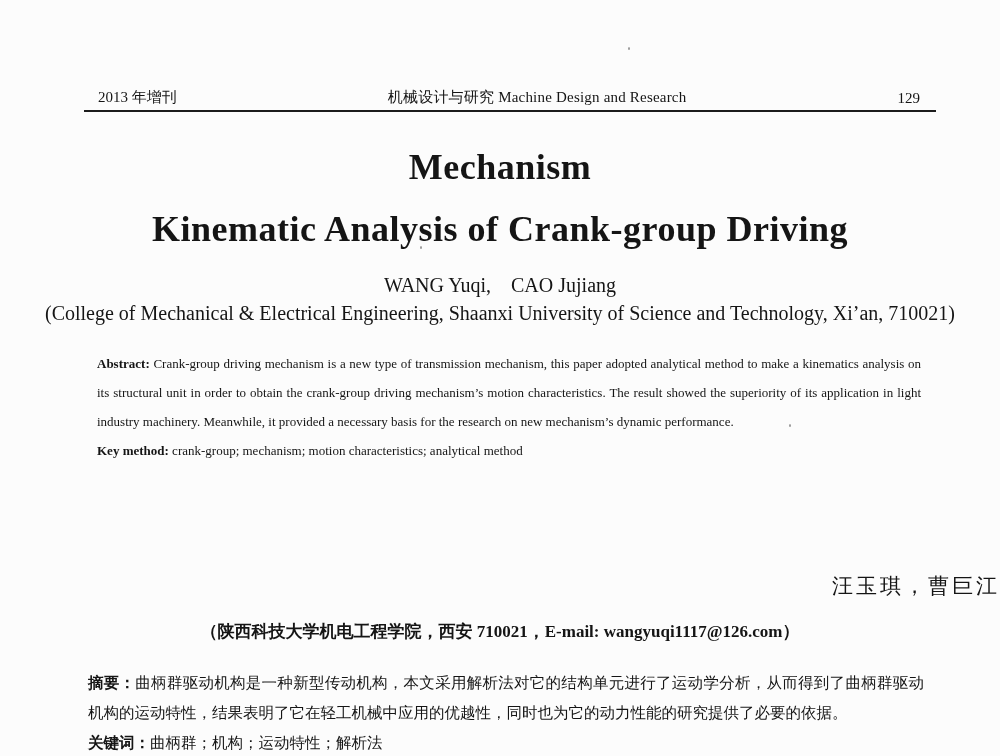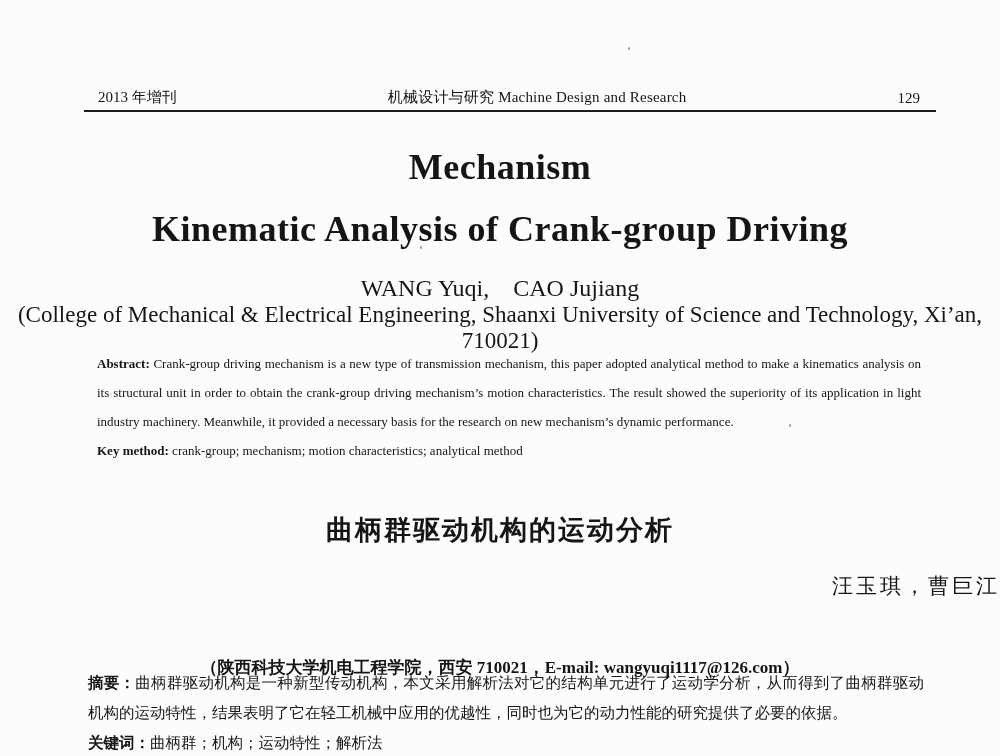--- a/index.html
+++ b/index.html
@@ -36,27 +36,27 @@
     font-weight: bold;
     font-size: 36px;
     line-height: 62px;
     letter-spacing: 0.5px;
   }
   
   .authors-en {
     position: absolute;
     top: 272px; left: 0; width: 1000px;
     text-align: center;
-    font-size: 24px;
+    font-size: 20px;
   }
   .affiliation-en {
     position: absolute;
     top: 302px; left: 0; width: 1000px;
     text-align: center;
-    font-size: 23px;
+    font-size: 20px;
   }
   
   .abstract-en {
     position: absolute;
     top: 349px; left: 97px; width: 824px;
     font-size: 13px;
     line-height: 29px;
     text-align: justify;
   }
   .abstract-en .kw { text-align: left; }
@@ -77,21 +77,20 @@
     text-align: right;
     font-size: 21px;
     letter-spacing: 3px;
   }
   .affiliation-zh {
     position: absolute;
     top: 620px; left: 0; width: 1000px;
     text-align: center;
     font-size: 17px;
     font-weight: 600;
-    margin-top: 36px;
   }
   .abstract-zh {
     position: absolute;
     top: 668px; left: 88px; width: 836px;
     font-family: "Liberation Sans", sans-serif;
     font-size: 15.5px;
     line-height: 30px;
     text-align: justify;
   }
   .abstract-zh .kw { text-align: left; }
@@ -115,21 +114,20 @@
   </h1>
 
   <div class="authors-en">WANG Yuqi,　CAO Jujiang</div>
   <div class="affiliation-en">(College of Mechanical &amp; Electrical Engineering, Shaanxi University of Science and Technology, Xi’an, 710021)</div>
 
   <div class="abstract-en">
     <p><b class="runin">Abstract:</b><span> Crank-group driving mechanism is a new type of transmission mechanism, this paper adopted analytical method to make a kinematics analysis on its structural unit in order to obtain the crank-group driving mechanism’s motion characteristics. The result showed the superiority of its application in light industry machinery. Meanwhile, it provided a necessary basis for the research on new mechanism’s dynamic performance.</span></p>
     <p class="kw"><b class="runin">Key method:</b><span> crank-group; mechanism; motion characteristics; analytical method</span></p>
   </div>
 
-  <h2 class="title-zh">曲柄群驱动机构的运动分析</h2>
 
   <div class="authors-zh">汪玉琪，曹巨江</div>
   <div class="affiliation-zh">（陕西科技大学机电工程学院，西安 710021，E-mail: wangyuqi1117@126.com）</div>
 
   <div class="abstract-zh">
     <p><b class="runin">摘要：</b><span>曲柄群驱动机构是一种新型传动机构，本文采用解析法对它的结构单元进行了运动学分析，从而得到了曲柄群驱动机构的运动特性，结果表明了它在轻工机械中应用的优越性，同时也为它的动力性能的研究提供了必要的依据。</span></p>
     <p class="kw"><b class="runin">关键词：</b><span>曲柄群；机构；运动特性；解析法</span></p>
   </div>
 
   <span class="speck" style="left:628px; top:47px;"></span>

